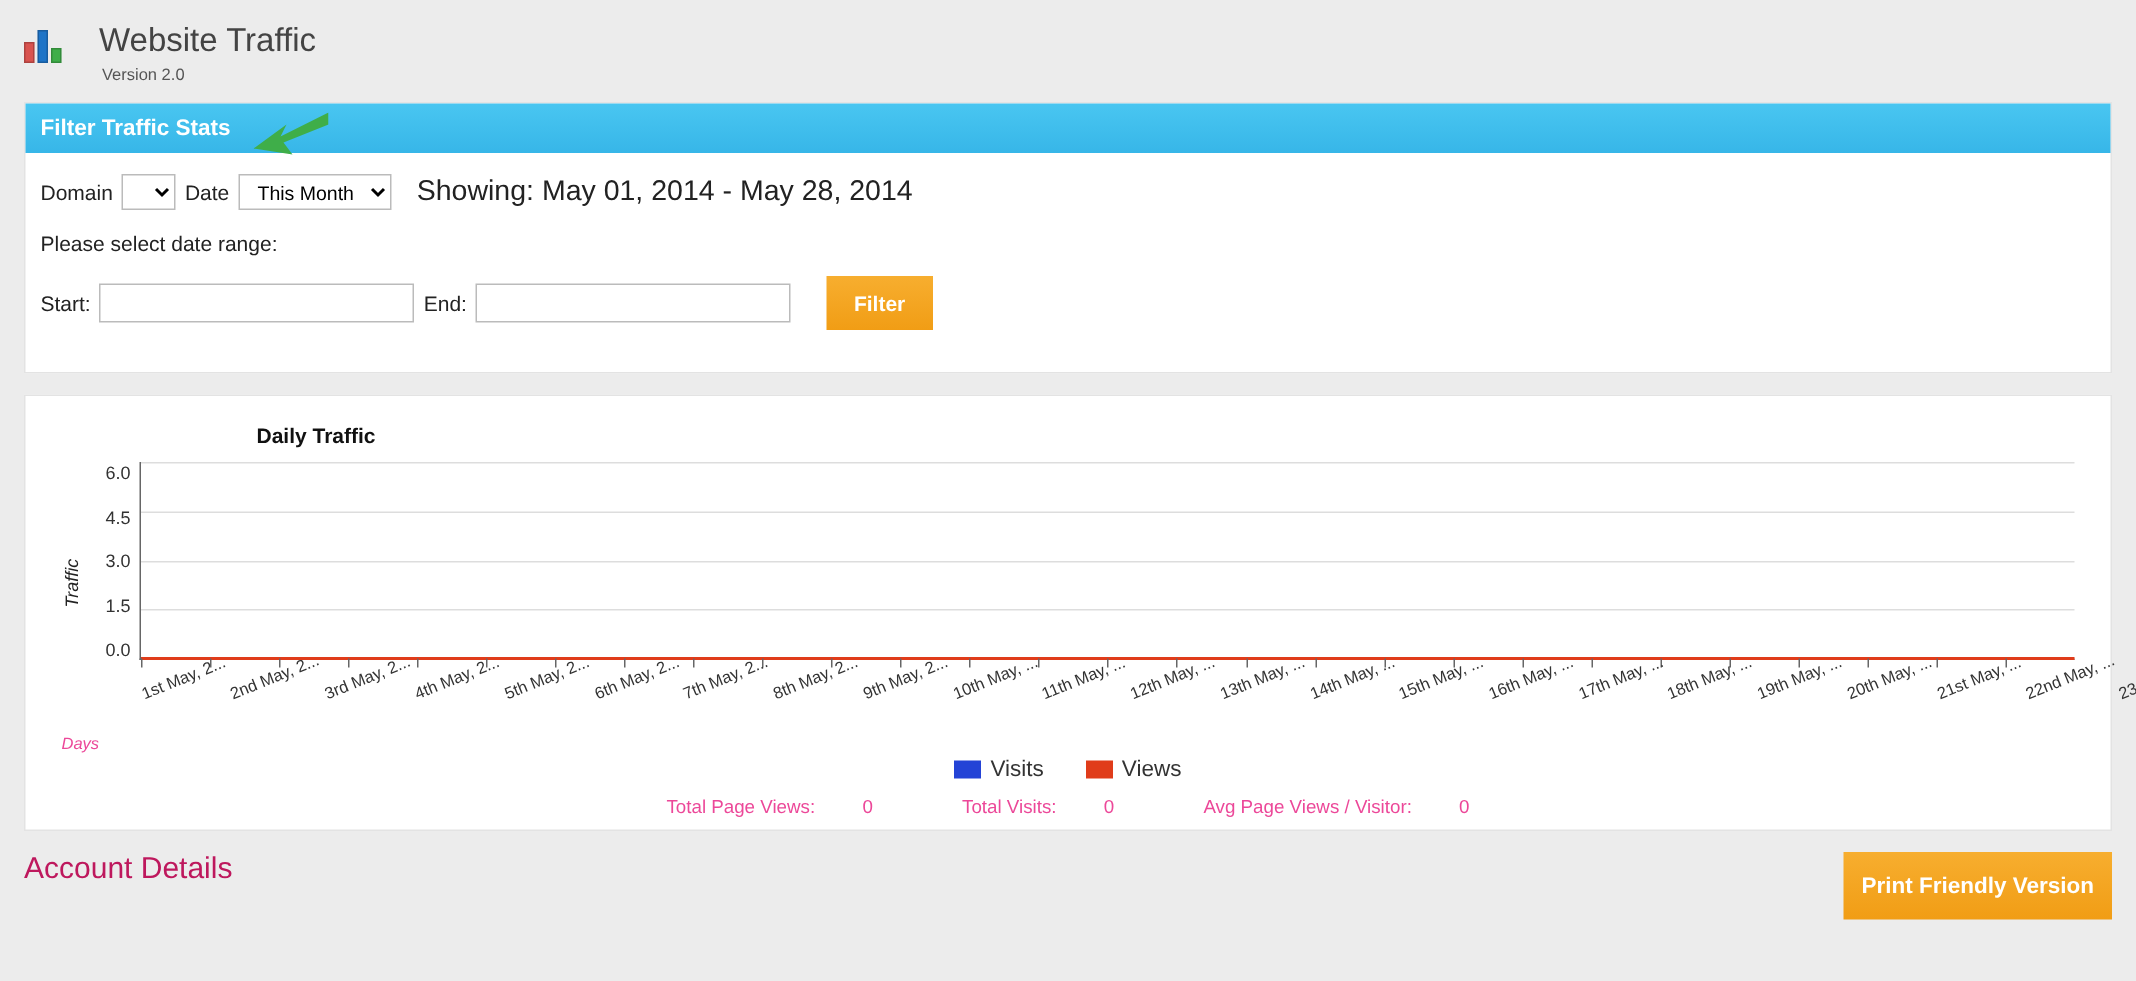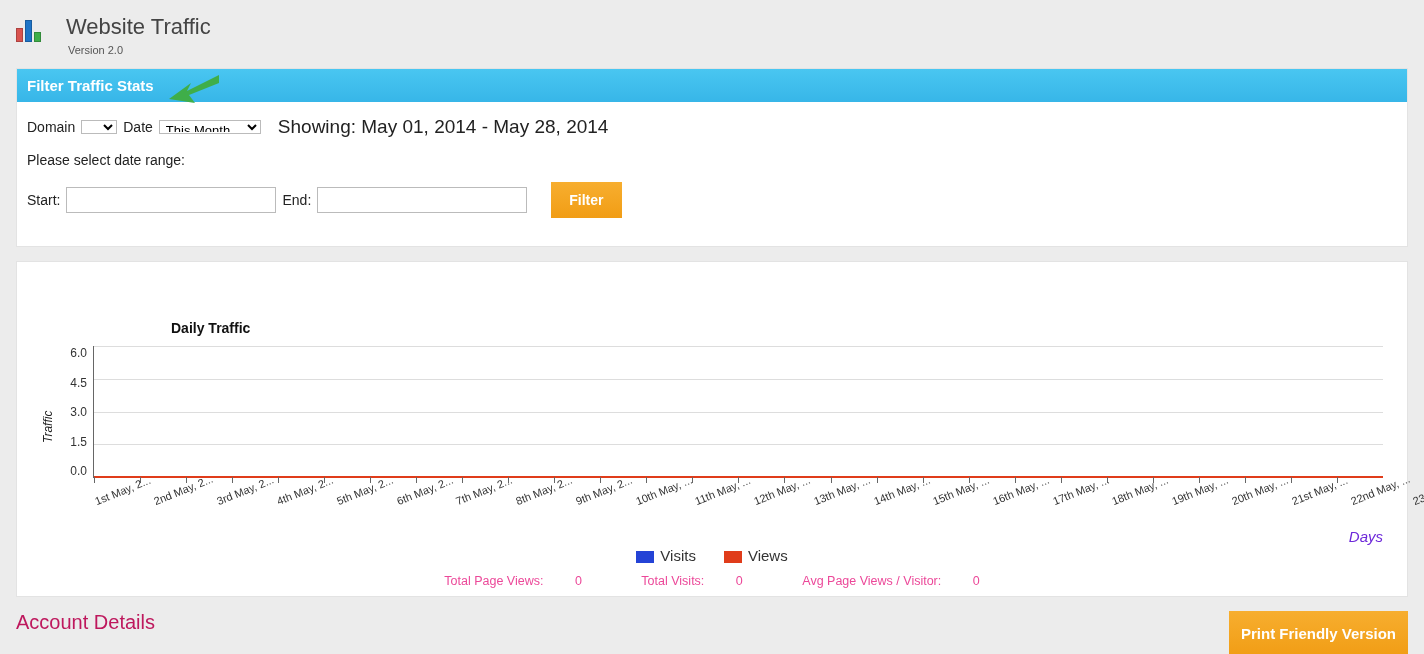--- a/index.html
+++ b/index.html
@@ -21,43 +21,43 @@
 .panel-header { background: #3fbfef; background: linear-gradient(#49c6f1,#37b6e8); color: #fff; font-weight: 700; font-size: 15px; padding: 8px 10px; position: relative; }
 .panel-body { padding: 14px 10px; }
 
 
 .arrow { position: absolute; top: 6px; left: 152px; }
 .arrow svg { width: 50px; height: 36px; }
 
 
 .row { display: flex; align-items: center; flex-wrap: wrap; gap: 6px; margin-bottom: 14px; }
 .label { color: #222; }
-select.small { border: 1px solid #bbb; background: #fff; height: 14px; font-size: 13px; padding: 1px 2px; }
+select.small { border: 1px solid #bbb; background: #fff; height: 24px; font-size: 13px; padding: 1px 2px; text-align: center; }
 select.domain { width: 36px; }
 select.date { width: 102px; }
 .showing { margin-left: 11px; color: #222; font-size: 19px; }
 input.dtxt { border: 1px solid #bbb; height: 26px; width: 210px; padding: 2px 6px; font-size: 13px; }
 .btn { border: none; cursor: pointer; font-weight: 700; }
 .btn-orange { background: #f5a623; background: linear-gradient(#f7ae2f,#f19d15); color: #fff; padding: 10px 18px; font-size: 14px; }
 .btn-orange.big { padding: 14px 12px; font-size: 15px; }
 
 
 .chart-wrap { padding: 18px 24px 8px 24px; position: relative; }
-.chart-title { font-weight: 700; font-size: 14px; color: #111; margin-left: 130px; margin-bottom: 10px; margin-top: 40px; }
+.chart-title { font-weight: 700; font-size: 14px; color: #111; margin-left: 130px; margin-bottom: 10px; }
 .chart-area { display: flex; }
 .ylabel { writing-mode: vertical-rl; transform: rotate(180deg); font-style: italic; font-size: 12px; color: #222; text-align: center; width: 18px; padding-bottom: 30px; }
 .yaxis { width: 34px; display: flex; flex-direction: column; justify-content: space-between; align-items: flex-end; font-size: 12px; color: #333; padding-right: 6px; height: 132px; }
 .plot { flex: 1; position: relative; height: 132px; border-left: 1px solid #666; border-bottom: 1px solid #666; }
 .plot .grid { position: absolute; left: 0; right: 0; border-top: 1px solid #ddd; }
 .plot .redline { position: absolute; left: 0; right: 0; bottom: -1px; height: 2px; background: #e03c1a; }
 .plot .ticks { position: absolute; left: 0; right: 0; bottom: -6px; height: 6px; display: flex; }
 .plot .ticks span { flex: 1; border-left: 1px solid #666; height: 6px; }
 .xaxis { display: flex; margin-left: 52px; margin-top: 6px; }
 .xaxis span { flex: 1; font-size: 11px; color: #333; transform: rotate(-22deg); transform-origin: left top; white-space: nowrap; position: relative; top: 12px; }
-.xlabel { text-align: right; font-style: italic; font-size: 15px; margin-top: 32px; color: #6d28d9; }
+.xlabel { text-align: left; font-style: italic; font-size: 11px; margin-top: 32px; color: #ec4899; }
 .legend { display: flex; justify-content: center; gap: 28px; margin-top: 2px; font-size: 15px; }
 .legend .swatch { display: inline-block; width: 18px; height: 12px; vertical-align: middle; margin-right: 6px; }
 .sw-blue { background: #2443d6; }
 .sw-red { background: #e03c1a; }
 .summary { text-align: center; font-size: 12.5px; color: #ec4899; margin-top: 10px; }
 .summary span { margin: 0 14px; }
 
 
 .footer-row { display: flex; align-items: flex-start; justify-content: space-between; margin-top: 4px; }
 .account-title { font-size: 20px; color: #be185d; font-weight: 400; }

